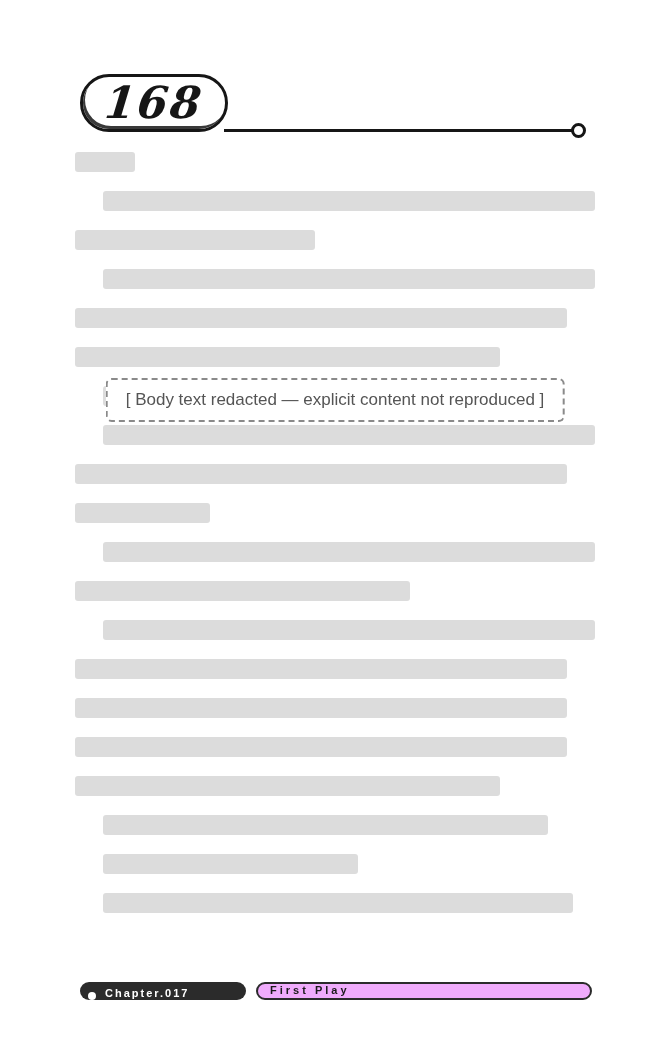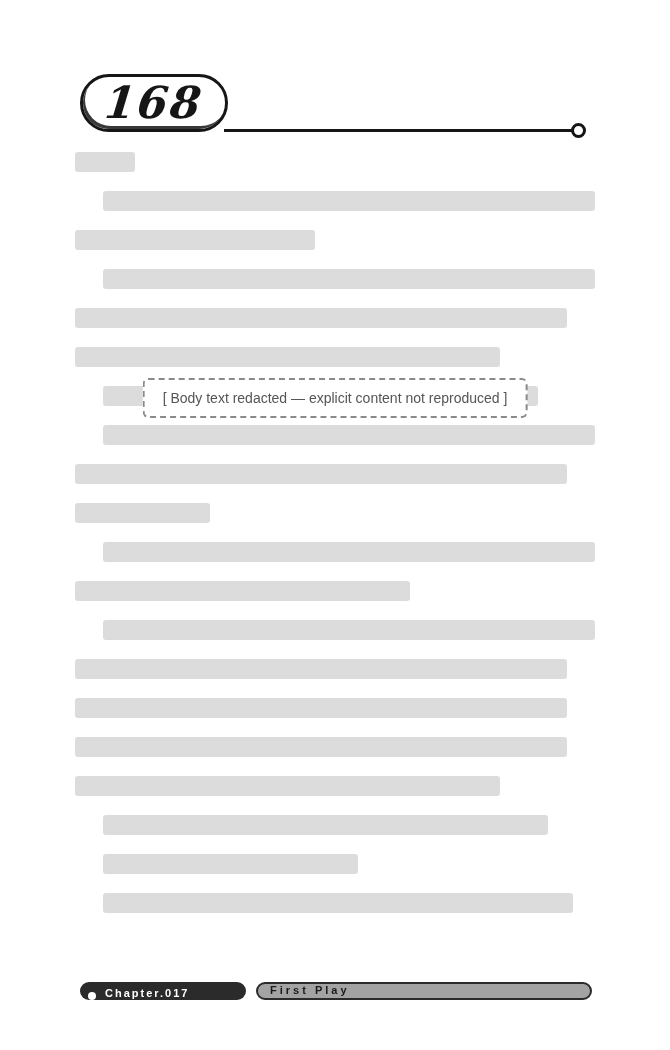--- a/index.html
+++ b/index.html
@@ -77,21 +77,21 @@
   }
   .redaction-notice {
     position: absolute;
     left: 50%;
     top: 378px;
     transform: translateX(-50%);
     background: #ffffff;
     border: 2px dashed #8a8a8a;
     border-radius: 6px;
     padding: 10px 18px;
-    font-size: 14px;
+    font-size: 17px;
     color: #555555;
     text-align: center;
     white-space: nowrap;
   }
 
   
   .footer {
     position: absolute;
     left: 80px;
     top: 982px;
@@ -126,21 +126,21 @@
     letter-spacing: 2px;
     line-height: 1;
     padding-bottom: 1px;
   }
   .section-pill {
     position: absolute;
     left: 176px;
     top: 0;
     width: 336px;
     height: 18px;
-    background: #a3a3a3;
+    background: #f0abfc;
     border: 2px solid #2b2b2b;
     border-radius: 9px;
     display: flex;
     align-items: center;
     box-sizing: border-box;
     padding-left: 12px;
   }
   .section-label {
     color: #1a1a1a;
     font-size: 11px;

